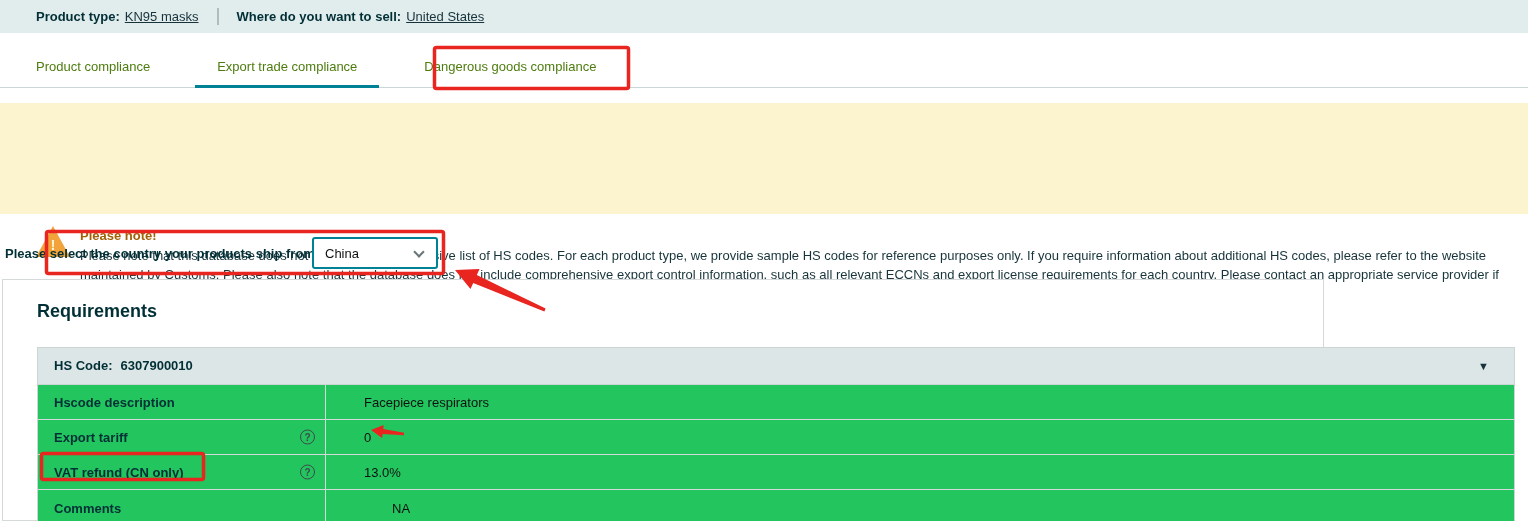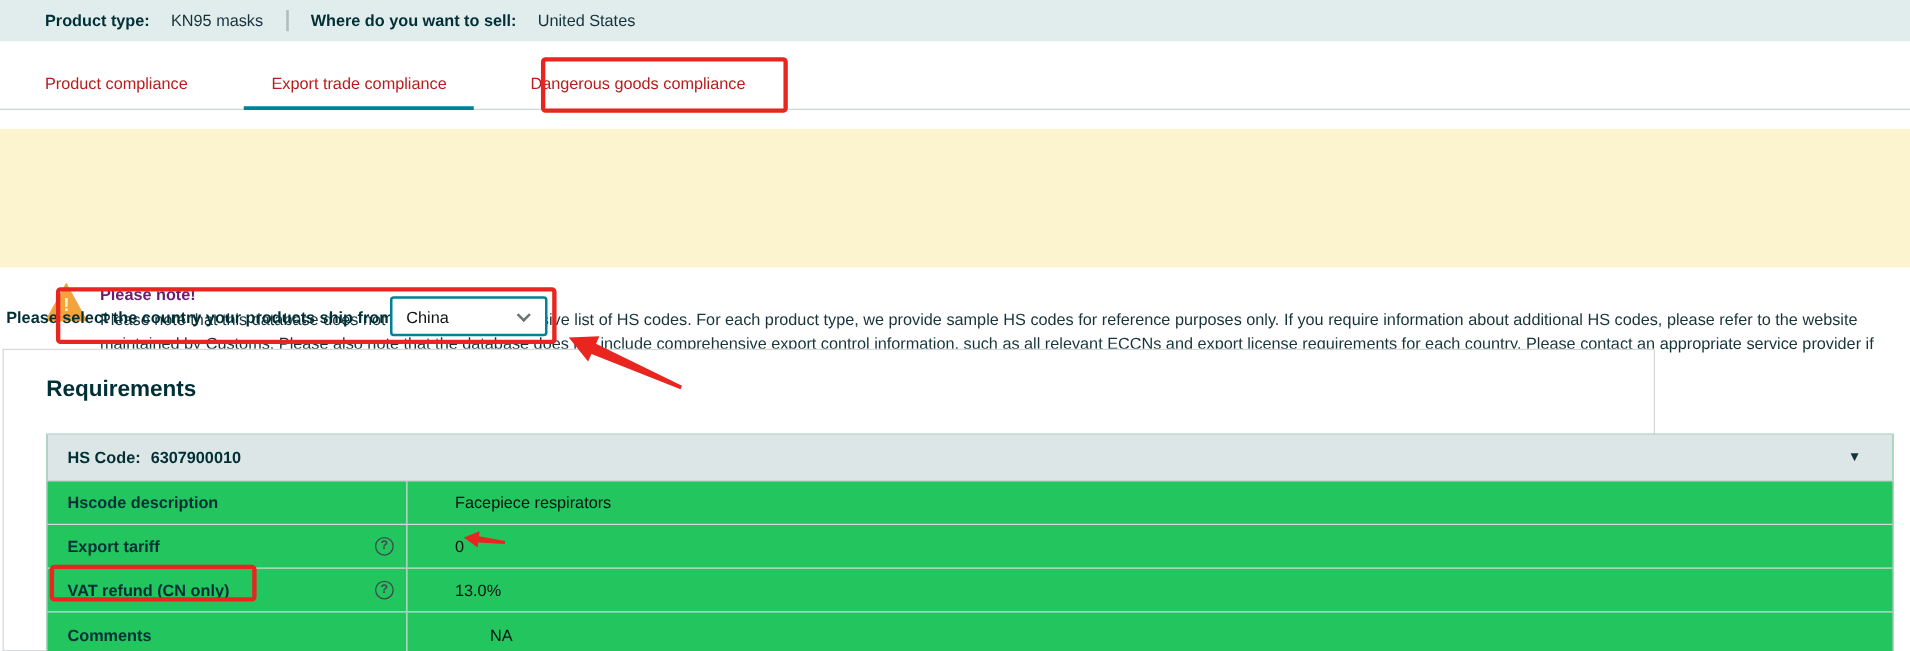--- a/index.html
+++ b/index.html
@@ -9,48 +9,48 @@
     background:#ffffff; font-family:"Liberation Sans", sans-serif; color:#0f1111;
   }
 
   
   .topbar {
     position:absolute; left:0; top:0; width:1528px; height:33px;
     background:#e1ecec; display:flex; align-items:center;
     padding-left:36px; font-size:13px; color:#16323a;
   }
   .topbar .lbl { font-weight:bold; color:#002f36; }
-  .topbar .val { margin-left:17px; }
+  .topbar .val { margin-left:5px;text-decoration:underline; }
   .topbar .sep { width:2px; height:17px; background:#aebcbc; margin:0 18px; }
 
   
   .tabs {
     position:absolute; left:0; top:47px; width:1528px; height:41px;
     display:flex; padding-left:14px; border-bottom:1px solid #ccd6d6;
   }
   .tab {
     padding:0 22px; margin-right:23px; line-height:40px; font-size:13px;
-    color:#b91c1c; position:relative; cursor:pointer; white-space:nowrap;
+    color:#4d7c0f; position:relative; cursor:pointer; white-space:nowrap;
   }
   .tab.active::after {
     content:""; position:absolute; left:0; right:0; bottom:-1px; height:3px; background:#008296;
   }
 
   
   .banner { position:absolute; left:0; top:103px; width:1528px; height:111px; background:#fcf3cf; }
   .warn-tri {
     position:absolute; left:36px; top:123px; width:0; height:0;
     border-left:17px solid transparent; border-right:17px solid transparent;
     border-bottom:31px solid #f2a33c;
   }
   .warn-bang {
     position:absolute; left:36px; top:133px; width:34px; text-align:center;
     font-size:15px; font-weight:bold; color:#fcf3cf; z-index:2;
   }
-  .banner-title { position:absolute; left:80px; top:125px; font-size:13px; font-weight:bold; color:#701a75; }
+  .banner-title { position:absolute; left:80px; top:125px; font-size:13px; font-weight:bold; color:#a16207; }
   .banner-text  { position:absolute; left:80px; top:144px; width:1436px; font-size:13px; line-height:18.6px; color:#17343a; }
 
   
   .country-label { position:absolute; left:5px; top:246px; font-size:13px; font-weight:bold; color:#002f36; }
   .dropdown {
     position:absolute; left:312px; top:237px; width:126px; height:32px;
     border:2px solid #008296; border-radius:3px; background:#fff; cursor:pointer;
   }
   .dropdown .dval { position:absolute; left:11px; top:7px; font-size:13px; color:#0f1111; }
   .chev {

